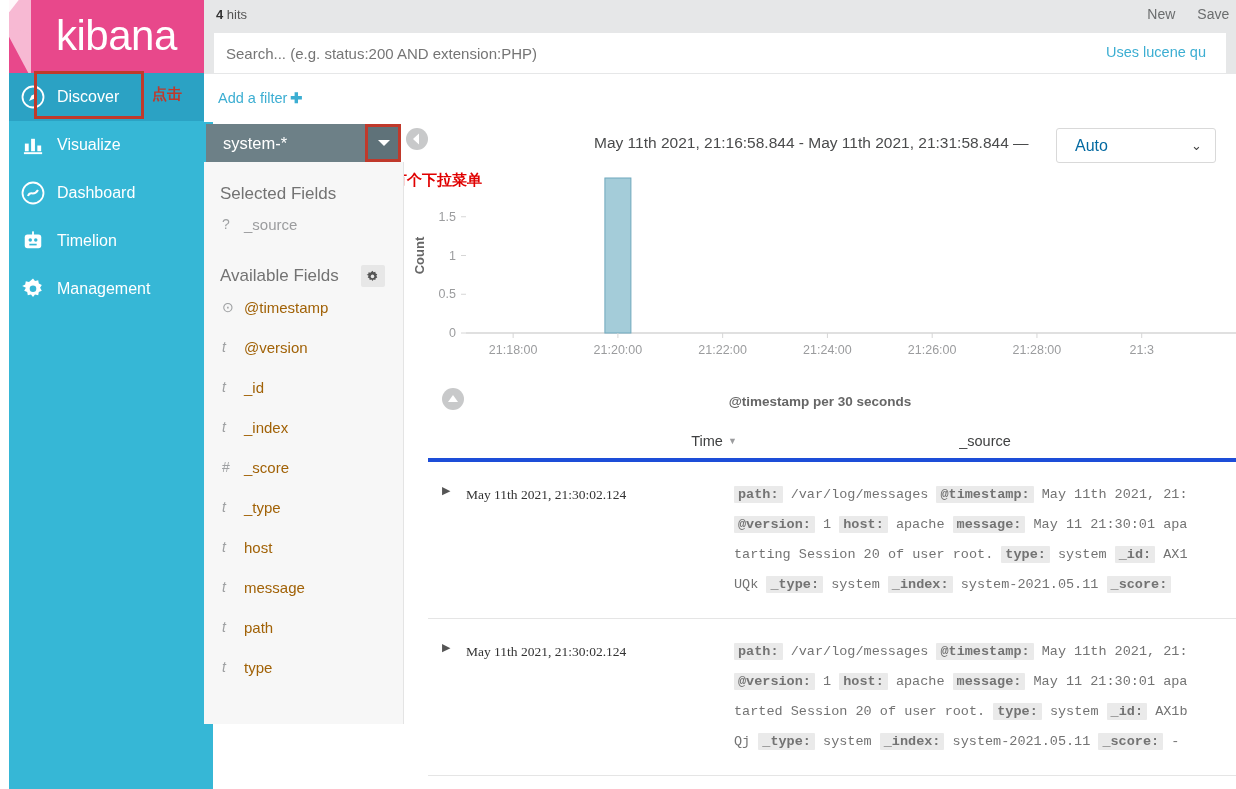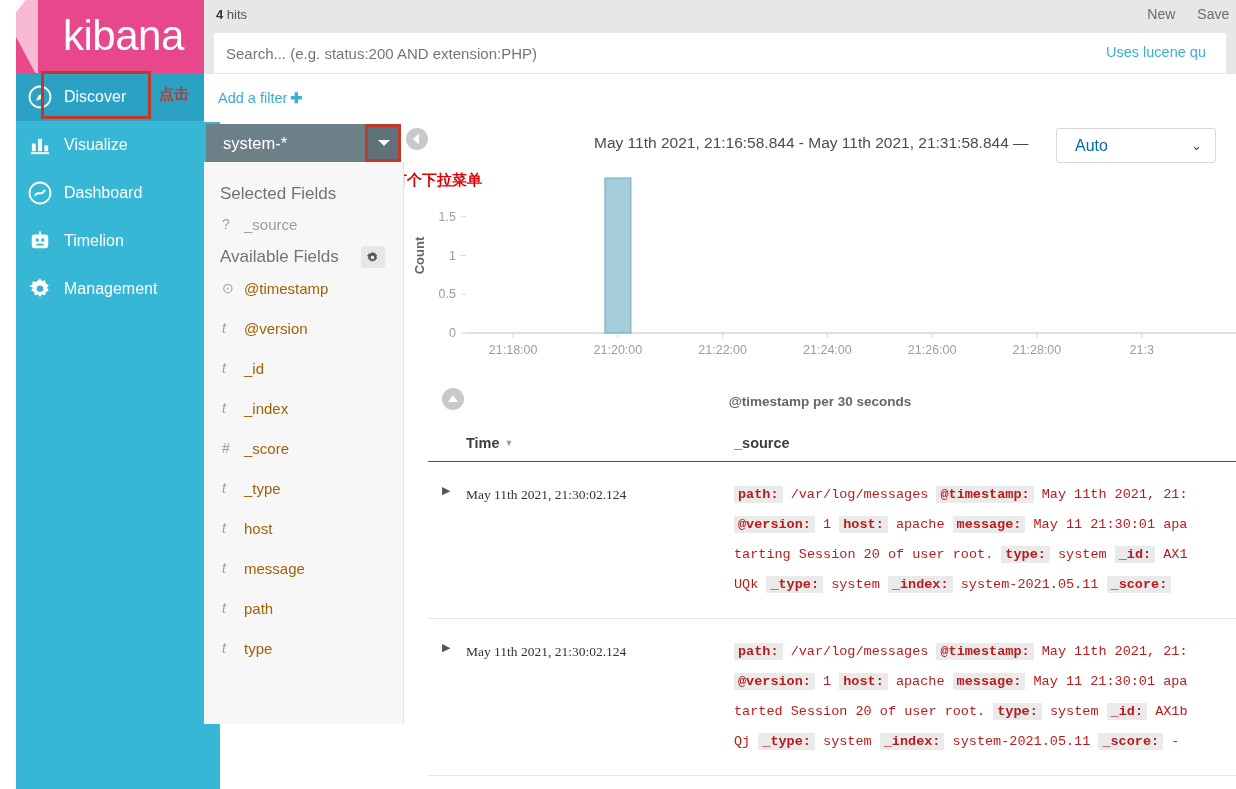--- a/index.html
+++ b/index.html
@@ -7,21 +7,21 @@
     width: 1236px; height: 789px;
     overflow: hidden;
     background: #ffffff;
     font-family: "Liberation Sans", sans-serif;
     color: #3f4041;
   }
   #app { position: relative; width: 1236px; height: 789px; }
 
   
   #sidebar {
-    position: absolute; left: 16px; top: 0;
+    position: absolute; left: 9px; top: 0;
     width: 204px; height: 789px;
     background: #36b7d6;
   }
   #brand {
     height: 73px; background: #e8488b;
     position: relative; overflow: hidden;
   }
   #brand .logo {
     position: absolute; left: -8px; top: -6px;
     width: 66px; height: 84px;
@@ -180,38 +180,38 @@
   }
   #collapse-chart { position: absolute; left: 38px; top: 266px; width: 22px; height: 22px; }
 
   
   #doctable {
     position: absolute; left: 428px; top: 424px;
     width: 808px; height: 365px; overflow: hidden;
   }
   #dt-head {
     display: flex; height: 38px; align-items: center;
-    border-bottom: 1px solid #1d4ed8;
-    font-size: 14.5px; font-weight: bold; color: #3f4041;
+    border-bottom: 4px solid #1d4ed8;
+    font-size: 14.5px; font-weight: normal; color: #3f4041; justify-content: center;
   }
   #dt-head .c-exp { width: 38px; }
   #dt-head .c-time { width: 268px; }
   #dt-head .sortcaret { color: #9b9c9e; font-size: 9px; margin-left: 5px; vertical-align: 2px;}
   .dt-row {
     display: flex; border-bottom: 1px solid #e5e5e5;
     padding: 18px 0 18px 0;
   }
   .dt-row .c-exp { width: 38px; padding-left: 14px; color: #555; font-size: 11px; line-height: 20px;}
   .dt-row .c-time {
     width: 268px; font-family: Liberation Serif, serif;
     font-size: 13.5px; color: #333; line-height: 30px;
   }
   .dt-row .c-src {
     flex: 1; font-family: "Liberation Mono", monospace;
-    font-size: 13.5px; color: #b91c1c; line-height: 30px;
+    font-size: 13.5px; color: #737373; line-height: 30px;
     white-space: nowrap; overflow: hidden;
   }
   .kv { background: #eaeaea; padding: 1px 4px; font-weight: bold; border-radius: 1px; }
   .src-line { white-space: nowrap; }
 </style>
 </head>
 <body>
 
 <div id="app">
 
@@ -339,21 +339,21 @@
 
   <div id="fieldpanel">
     <div class="fp-title">
       <span>Selected Fields</span>
     </div>
     <div class="fp-row selected">
       <span class="ft plain">?</span>
       <span class="fname">_source</span>
     </div>
 
-    <div class="fp-title" style="margin-top:2px">
+    <div class="fp-title" style="margin-top:21px">
       <span>Available Fields</span>
       <span class="gear">
         <svg width="13" height="13" viewBox="0 0 24 24">
             <path d="M12 1.5l2 2.6 3.2-.8.6 3.3 3 1.3-1.7 2.9 1.7 2.9-3 1.3-.6 3.3-3.2-.8-2 2.6-2-2.6-3.2.8-.6-3.3-3-1.3 1.7-2.9L1.2 8.9l3-1.3.6-3.3 3.2.8z" fill="#555"></path>
             <circle cx="12" cy="11.8" r="3.3" fill="#e7e7e7"></circle>
           </svg>
       </span>
     </div>
 
     <div class="fp-row">

